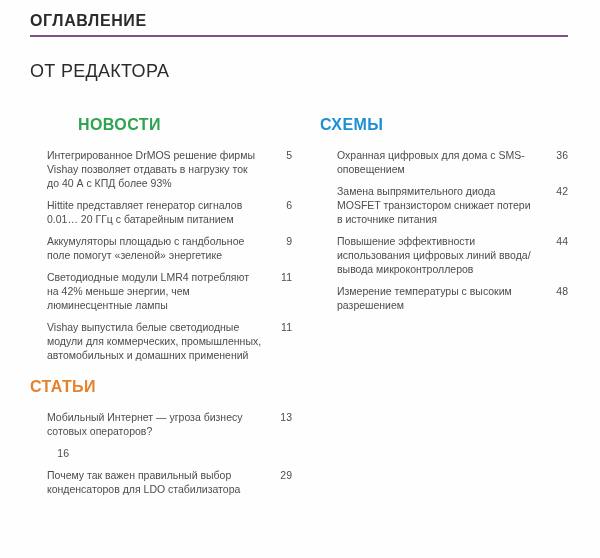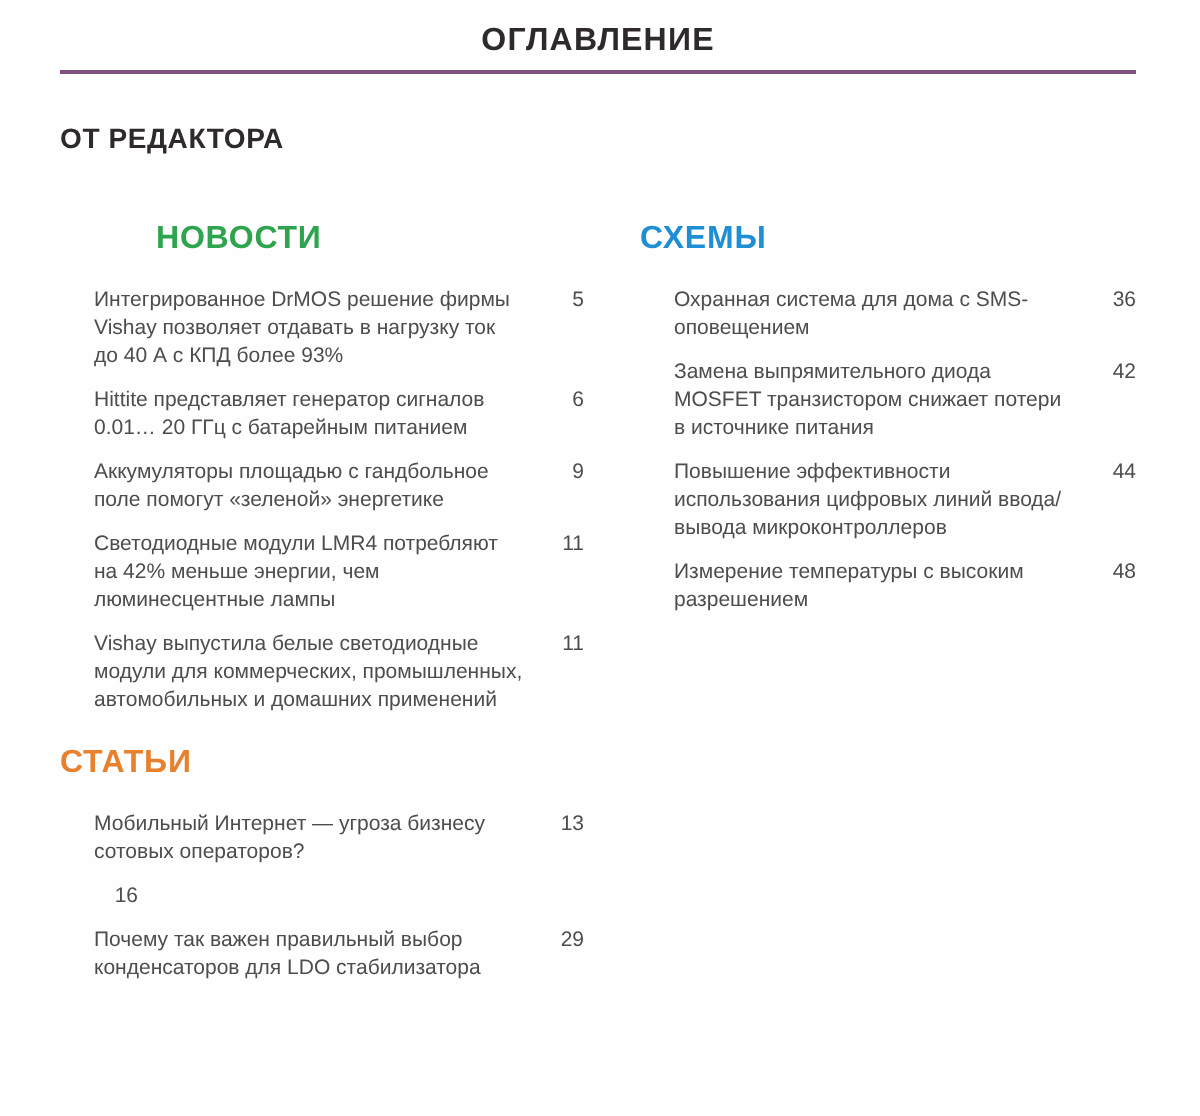--- a/index.html
+++ b/index.html
@@ -9,35 +9,34 @@
     height: 558px;
     box-sizing: border-box;
     padding: 12px 32px 0 30px;
     background: #fefefe;
     font-family: "Liberation Sans", "DejaVu Sans", sans-serif;
     color: #4d4d4d;
     overflow: hidden;
   }
   .doc-title {
     margin: 0 0 5px 0;
-    text-align: center;
     font-size: 16px;
     font-weight: bold;
     letter-spacing: 0.6px;
     color: #2e2a2c;
   }
   .title-rule {
     height: 2px;
     background: #7d5280;
     margin: 0 0 24px 0;
   }
   .editor-heading {
     margin: 0 0 34px 0;
-    font-size: 14px;
-    font-weight: bold;
+    font-size: 18px;
+    font-weight: normal;
     letter-spacing: 0.3px;
     color: #2e2a2c;
   }
   .columns { display: flex; gap: 28px; }
   .col-left  { flex: none; width: 262px; }
   .col-right { flex: 1; min-width: 0; }
   .section-heading {
     margin: 0 0 14px 0;
     font-size: 16px;
     font-weight: bold;
@@ -100,21 +99,21 @@
           <div class="toc-item">
             <span class="item-title">Почему так важен правильный выбор конденсаторов для LDO стабилизатора</span>
             <span class="item-page">29</span>
           </div>
         </section>
     </div>
     <div class="col-right">
       <section class="toc-section">
           <h2 class="section-heading" style="color: rgb(30, 143, 213);">СХЕМЫ</h2>
           <div class="toc-item">
-            <span class="item-title">Охранная система для дома с SMS-оповещением</span>
+            <span class="item-title">Охранная цифровых для дома с SMS-оповещением</span>
             <span class="item-page">36</span>
           </div>
           <div class="toc-item">
             <span class="item-title">Замена выпрямительного диода MOSFET транзистором снижает потери в источнике питания</span>
             <span class="item-page">42</span>
           </div>
           <div class="toc-item">
             <span class="item-title">Повышение эффективности использования цифровых линий ввода/вывода микроконтроллеров</span>
             <span class="item-page">44</span>
           </div>

